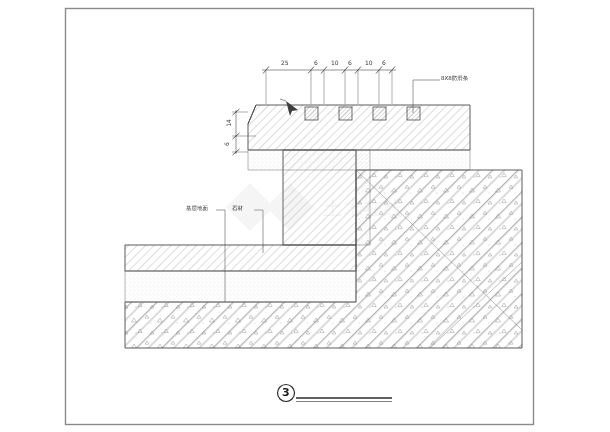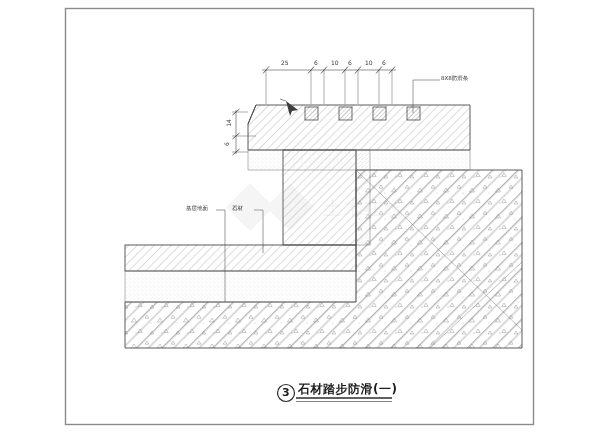--- a/index.html
+++ b/index.html
@@ -238,15 +238,14 @@
   <div class="lbl vdim" style="left:225px; top:120px;">14</div>
   <div class="lbl vdim" style="left:225px; top:141px;">6</div>
 
   <div class="lbl note-cn" style="left:441px; top:76px;">8X8防滑条</div>
 
   <div class="lbl note-cn" style="left:186px; top:206px;">基层地面</div>
 
   <div class="lbl note-cn" style="left:232px; top:206px;">石材</div>
 
   <div class="lbl detail-num" style="left:282px; top:387px;">3</div>
-  <div class="lbl title-cn" style="left:298px; top:383px;">石材踏步防滑(一)</div>
 
 </div>
 
 </body></html>

